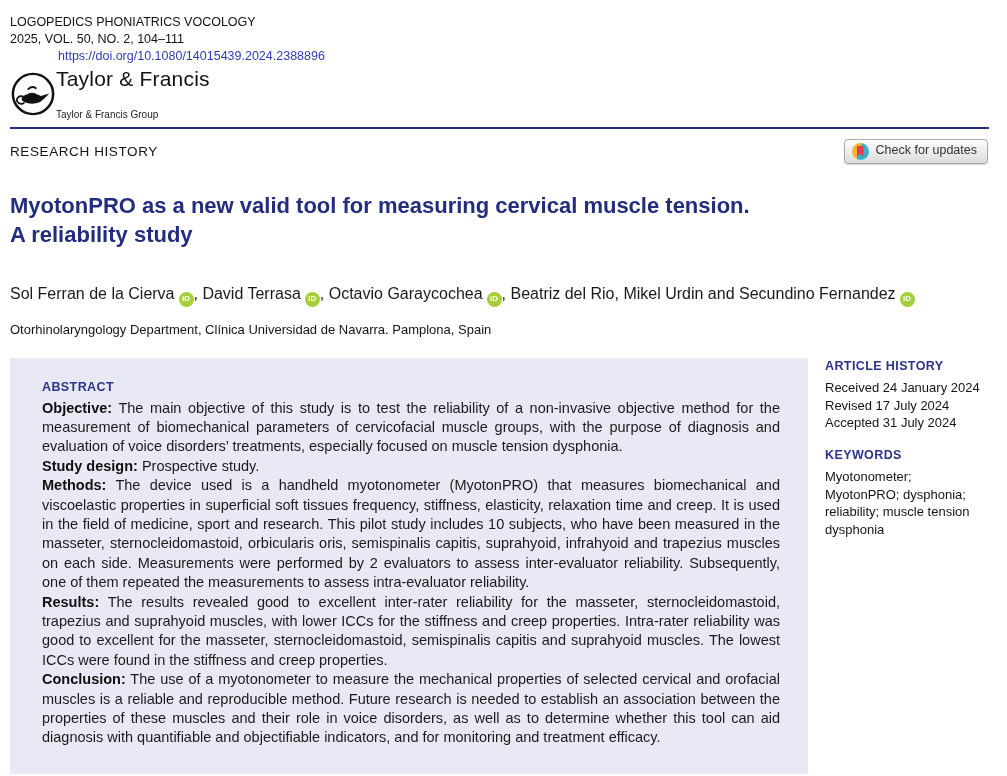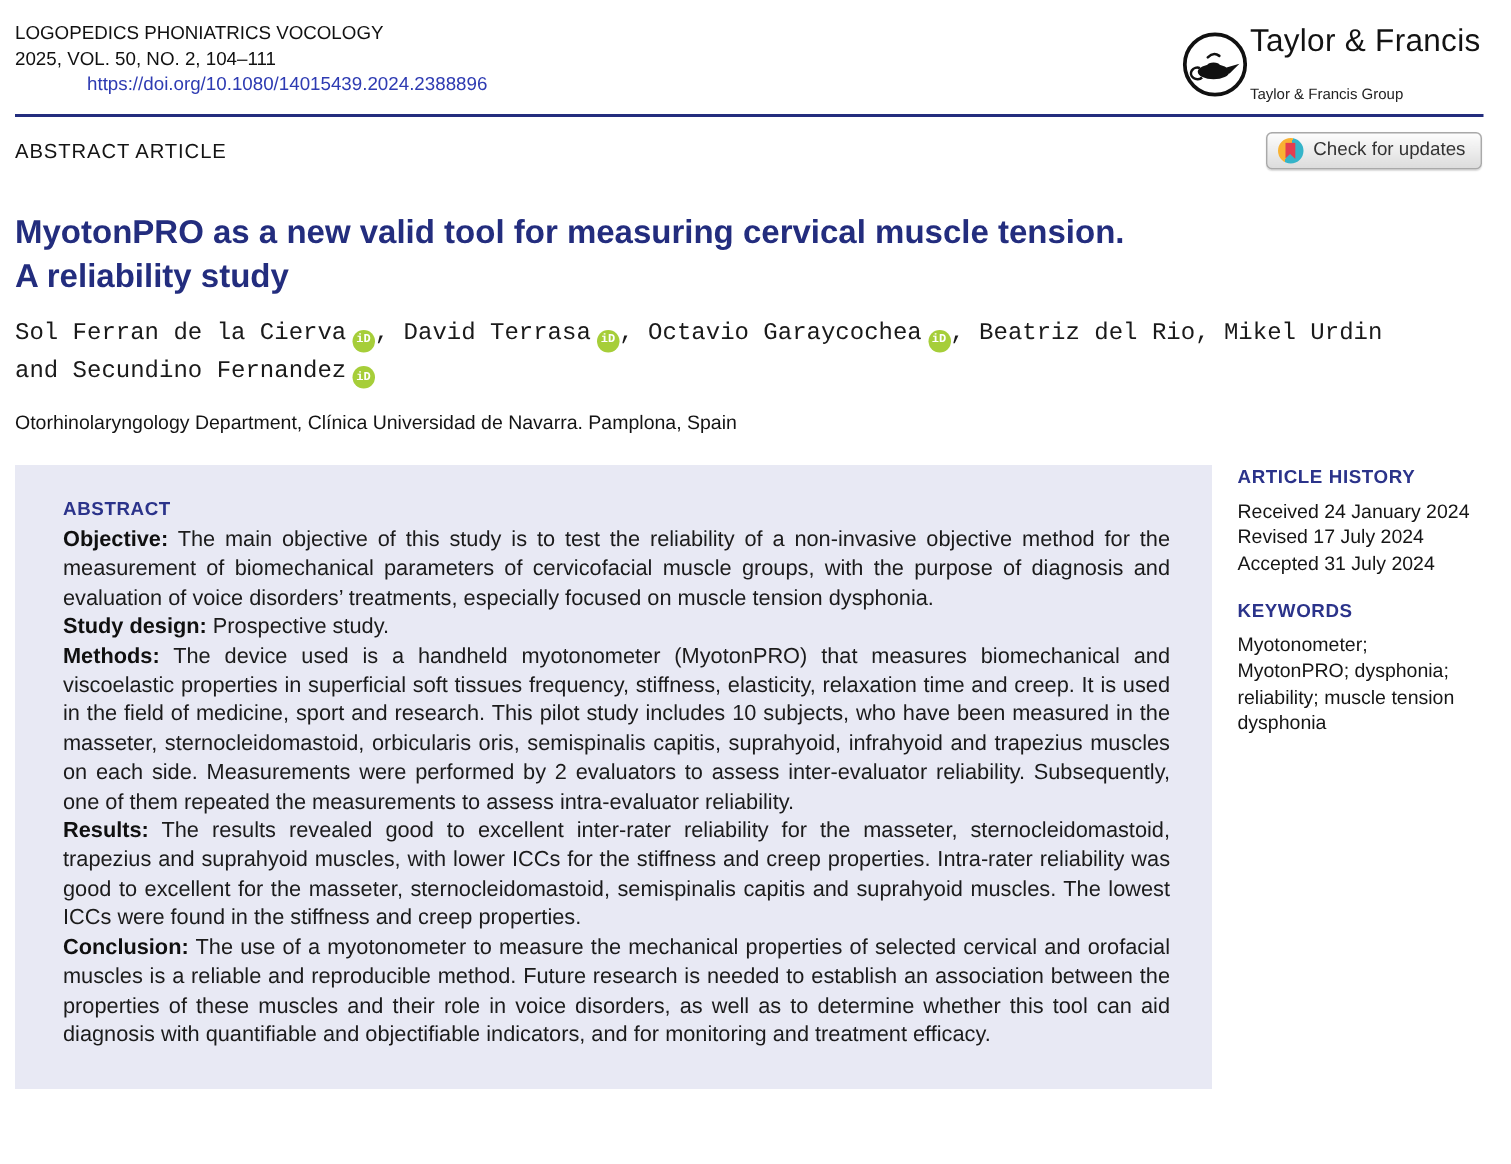--- a/index.html
+++ b/index.html
@@ -5,21 +5,21 @@
   * { margin: 0; padding: 0; box-sizing: border-box; }
   html, body { width: 1007px; height: 776px; overflow: hidden; background: #ffffff; }
   body {
     font-family: "Liberation Sans", sans-serif;
     color: #1c1c1c;
     position: relative;
   }
   .page { padding: 14px 18px 0 10px; }
 
   
-  .header { display: flex; justify-content: space-between; align-items: flex-start; }
+  .header { display: flex; justify-content: space-between; align-items: flex-start; flex-direction: column; }
   .header-left { font-size: 12.5px; line-height: 17px; color: #111; }
   .doi { color: #2e3bb2; text-decoration: none; display: inline-block; cursor: pointer; margin-left: 48px; }
   .header-right { display: flex; align-items: center; gap: 0; margin-right: 2px; margin-top: 2px; }
   .tf-text .tf-name { font-size: 21px; color: #121212; letter-spacing: 0.2px; }
   .tf-text .tf-group { font-size: 10px; color: #222; margin-top: 18px; }
   .tf-logo { width: 46px; height: 46px; }
 
   .rule { border: none; border-top: 2px solid #232d7e; margin-top: 7px; }
 
   
@@ -35,21 +35,21 @@
   }
   .crossmark { position: relative; width: 17px; height: 17px; border-radius: 50%;
     background: linear-gradient(110deg, #f9b233 44%, #35b4c9 44%); flex: 0 0 auto; }
   .crossmark .ribbon {
     position: absolute; left: 5px; top: 3px; width: 7px; height: 11px; background: #e43d4f;
     clip-path: polygon(0 0, 100% 0, 100% 100%, 50% 70%, 0 100%);
   }
 
   
   .title { margin-top: 27px; color: #232d7e; font-weight: bold; font-size: 22px; line-height: 29px; }
-  .authors { margin-top: 12px; font-size: 16px; line-height: 24px; color: #1a1a1a; max-width: 930px; font-family: Liberation Mono, monospace; }
+  .authors { margin-top: 33px; font-size: 16px; line-height: 24px; color: #1a1a1a; max-width: 930px; }
   .orcid {
     display: inline-flex; align-items: center; justify-content: center;
     width: 15px; height: 15px; border-radius: 50%; background: #a6ce39;
     color: #ffffff; font-size: 8px; font-weight: bold; vertical-align: -2px; margin-left: 4px;
     cursor: pointer;
   }
   .affiliation { margin-top: 15px; font-size: 13px; color: #141414; }
 
   
   .main { display: flex; margin-top: 21px; align-items: flex-start; }
@@ -88,21 +88,21 @@
       <div class="tf-text">
         <div class="tf-name">Taylor &amp; Francis</div>
         <div class="tf-group">Taylor &amp; Francis Group</div>
       </div>
     </div>
   </div>
 
   <hr class="rule">
 
   <div class="type-row">
-    <div class="article-type">ABSTRACT ARTICLE</div>
+    <div class="article-type">RESEARCH HISTORY</div>
     <div class="check-btn">
       <span class="crossmark">
           <span class="ribbon"></span>
         </span>
       <span>Check for updates</span>
     </div>
   </div>
 
   <div class="title">
     <div>MyotonPRO as a new valid tool for measuring cervical muscle tension.</div>

